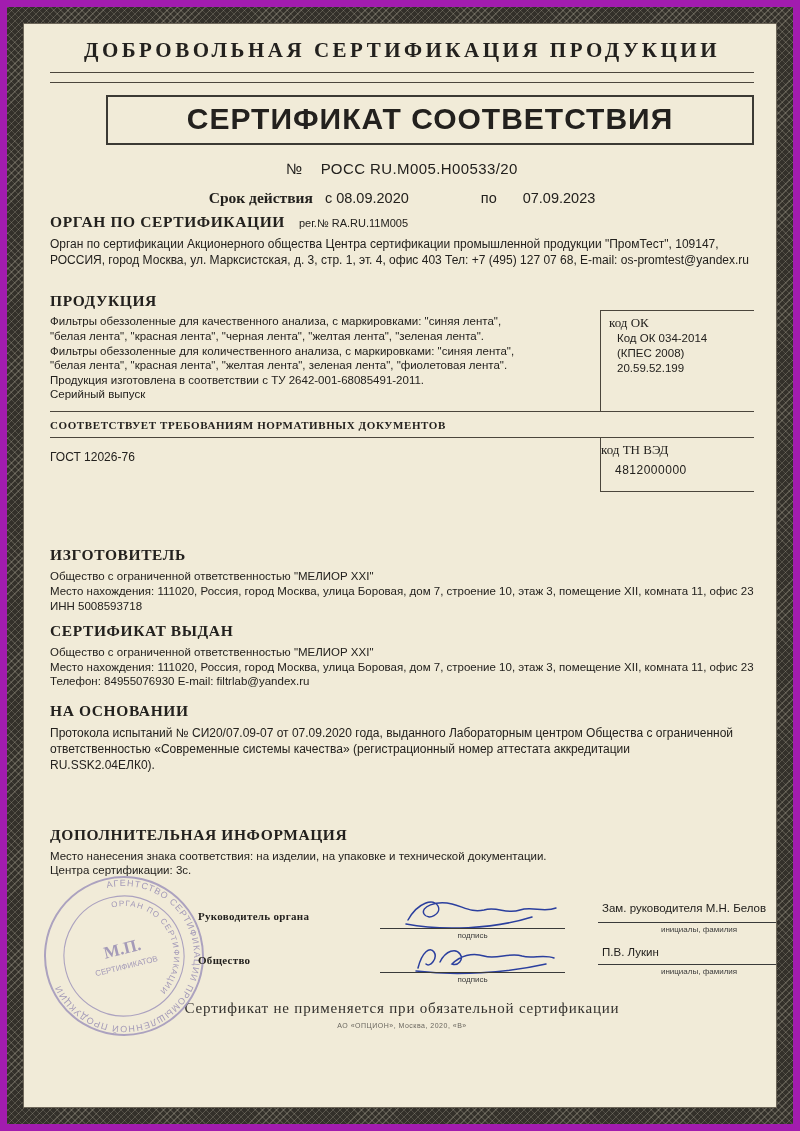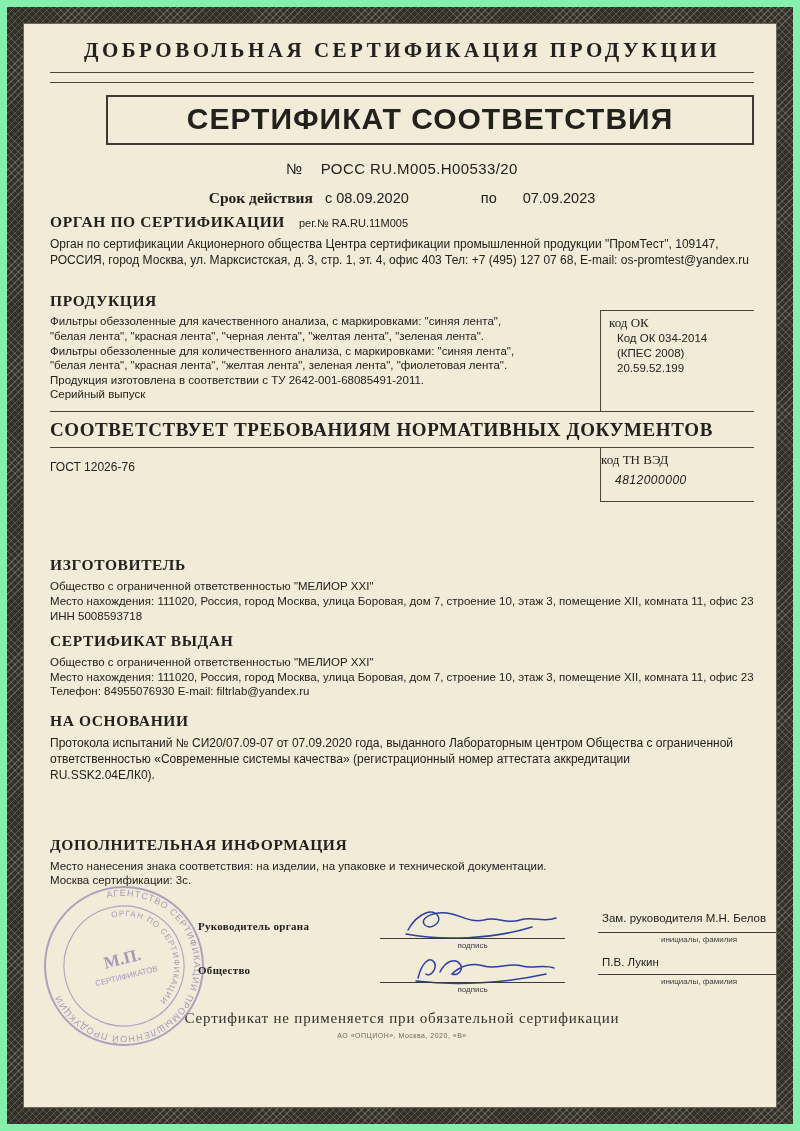--- a/index.html
+++ b/index.html
@@ -5,21 +5,21 @@
   :root{
     --ink:#23211e;
     --paper:#f1ebd8;
     --line:#4b463c;
     --red:#df382c;
     --blue:#2b3f9e;
     --stamp:#a59bbd;
   }
   *{box-sizing:border-box;}
   body{margin:0;background:#dddddd;font-family:"Liberation Sans","DejaVu Sans",sans-serif;color:var(--ink);}
-  .page{width:800px;height:1131px;background:#86efac;padding:7px;}
+  .page{width:800px;height:1131px;background:#a21caf;padding:7px;}
   .frame{
     width:100%;height:100%;padding:16px;
     background-color:#33302a;
     background-image:
       repeating-linear-gradient(135deg, rgba(236,229,206,.22) 0 1px, transparent 1px 5px),
       repeating-linear-gradient(45deg, rgba(236,229,206,.15) 0 1px, transparent 1px 5px);
   }
   .sheet{
     width:100%;height:100%;background:var(--paper);
     border:1px solid #6e675a;
@@ -57,28 +57,28 @@
 
   .products{margin-top:24px;}
   .prodrow{position:relative;margin-top:4px;min-height:88px;}
   .prod-lines{width:545px;}
   .codebox{position:absolute;top:-4px;right:0;bottom:-9px;width:154px;
     border-top:1px solid var(--line);border-left:1px solid var(--line);padding:4px 8px;}
   .codebox .cb-label{font-family:"Liberation Serif","DejaVu Serif",serif;font-size:13px;}
   .codebox .cb-val{font-size:11.5px;line-height:1.3;margin-left:8px;}
   .codebox .cb-val:first-of-type{margin-top:9px;}
   .rule-3{margin-top:9px;}
-  .conf-head{margin-top:7px;font-size:19px;}
+  .conf-head{margin-top:7px;font-size:11px;}
   .rule-4{margin-top:6px;}
   .confrow{position:relative;min-height:56px;}
   .gost{font-size:12px;padding-top:12px;}
   .tnvedbox{position:absolute;top:0;right:0;width:154px;height:54px;
     border-left:1px solid var(--line);border-bottom:1px solid var(--line);padding:4px 0;}
   .tnvedbox .cb-label{font-family:"Liberation Serif","DejaVu Serif",serif;font-size:13px;}
-  .tnvedbox .cb-val{font-size:12px;margin:5px 0 0 14px;letter-spacing:.5px;font-style:italic;}
+  .tnvedbox .cb-val{font-size:12px;margin:5px 0 0 14px;letter-spacing:.5px;}
 
   .manufacturer{margin-top:52px;}
   .issued{margin-top:9px;}
   .basis{margin-top:13px;}
   .basis .body-text{width:686px;}
   .additional{margin-top:52px;}
 
   .sig-area{position:relative;margin-top:16px;height:98px;}
   .stamp{position:absolute;left:-12px;top:-24px;transform:rotate(-14deg);opacity:.9;}
   .sig-label{position:absolute;font-family:"Liberation Serif","DejaVu Serif",serif;
@@ -193,21 +193,21 @@
 
       <div class="basis">
         <div class="sec-head">НА ОСНОВАНИИ</div>
         <div class="body-text">Протокола испытаний № СИ20/07.09-07 от 07.09.2020 года, выданного Лабораторным центром Общества с ограниченной ответственностью «Современные системы качества» (регистрационный номер аттестата аккредитации RU.SSK2.04ЕЛК0).</div>
       </div>
 
       <div class="additional">
         <div class="sec-head">ДОПОЛНИТЕЛЬНАЯ ИНФОРМАЦИЯ</div>
         <div class="body-text small-lines">
           <div>Место нанесения знака соответствия: на изделии, на упаковке и технической документации.</div>
-          <div>Москва сертификации: 3с.</div>
+          <div>Центра сертификации: 3с.</div>
         </div>
       </div>
 
       <div class="sig-area">
         <svg class="stamp" width="172" height="172" viewBox="0 0 172 172">
           <g fill="none" stroke="#a59bbd">
             <circle cx="86" cy="86" r="79" stroke-width="2"></circle>
             <circle cx="86" cy="86" r="60" stroke-width="1.1"></circle>
           </g>
           <defs>

